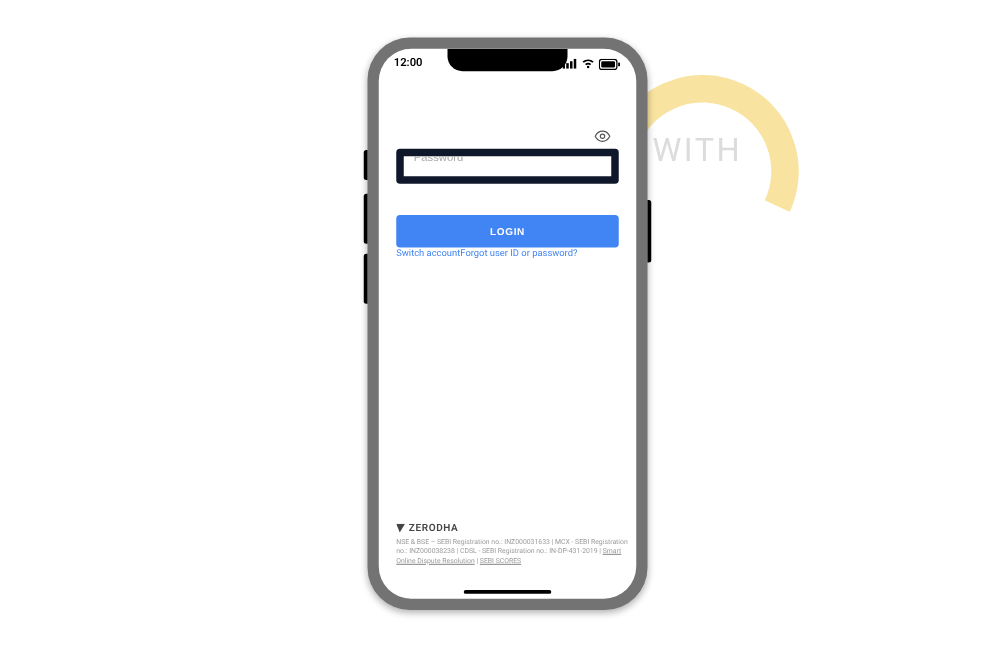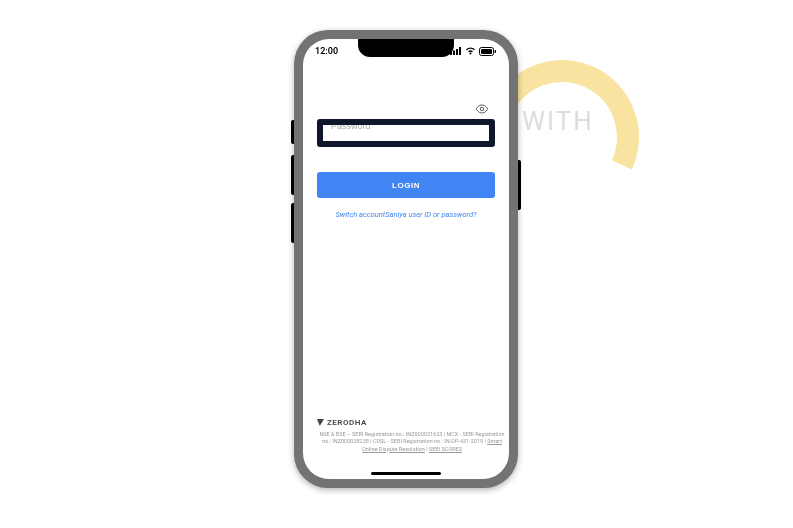--- a/index.html
+++ b/index.html
@@ -24,23 +24,23 @@
   
   .content{padding:8px 14px 0;}
   .avatar{width:46px;height:46px;border-radius:50%;background:#e3edfb;margin:6px auto 8px;display:flex;align-items:center;justify-content:center;font-size:13px;color:#90b3e6;font-weight:500;}
   .uname{text-align:center;font-size:11px;color:#222;margin-bottom:18px;}
   .uname .blur{filter:blur(2.5px);color:#888;}
   .field{position:relative;margin-bottom:10px;}
   .field input{width:100%;box-sizing:border-box;height:28px;border:6px solid #0f172a;border-radius:3px;padding:0 28px 14px 8px;font-size:9px;color:#333;outline:none;margin-top:48px;}
   .field input::placeholder{color:#a8a8a8;}
   .eye{position:absolute;right:6px;top:50%;transform:translateY(-50%);width:14px;height:14px;display:flex;align-items:center;justify-content:center;cursor:pointer;}
   .login-btn{width:100%;height:26px;background:#4184f3;color:#fff;border:none;border-radius:3px;font-size:8px;font-weight:600;letter-spacing:.5px;cursor:pointer;margin-top:15px;}
-  .links{display:flex;justify-content:center;margin-top:12px;font-size:7.5px;font-style:italic;}
+  .links{display:flex;justify-content:flex-start;font-size:7.5px;}
   .links a{color:#4184f3;text-decoration:none;cursor:pointer;}
-  .footer{position:absolute;bottom:26px;left:14px;right:2px;text-align:center;}
+  .footer{position:absolute;bottom:26px;left:14px;right:2px;}
   .brand{font-size:8px;font-weight:600;color:#444;letter-spacing:.5px;margin-bottom:4px;display:flex;align-items:center;gap:3px;}
   .brand-ico{width:7px;height:7px;}
   .legal{font-size:5.5px;line-height:1.35;color:#9a9a9a;}
   .legal .u{text-decoration:underline;}
 </style>
 </head>
 <body>
 
 <div class="wm"><span class="r">R</span><span class="e">e</span></div>
 <div class="wm-arc"></div>
@@ -80,21 +80,21 @@
               <path d="M2 12s3.5-7 10-7 10 7 10 7-3.5 7-10 7S2 12 2 12z"></path>
               <circle cx="12" cy="12" r="3"></circle>
             </svg>
         </span>
       </div>
 
       <button class="login-btn">LOGIN</button>
 
       <div class="links">
         <a>Switch account</a>
-        <a>Saniya user ID or password?</a>
+        <a>Forgot user ID or password?</a>
       </div>
     </div>
 
     <div class="footer">
       <div class="brand">
         <svg class="brand-ico" viewBox="0 0 10 10">
             <path d="M0 0 L10 0 L4 10 Z" fill="#444"></path>
           </svg>
         <span>ZERODHA</span>
       </div>

